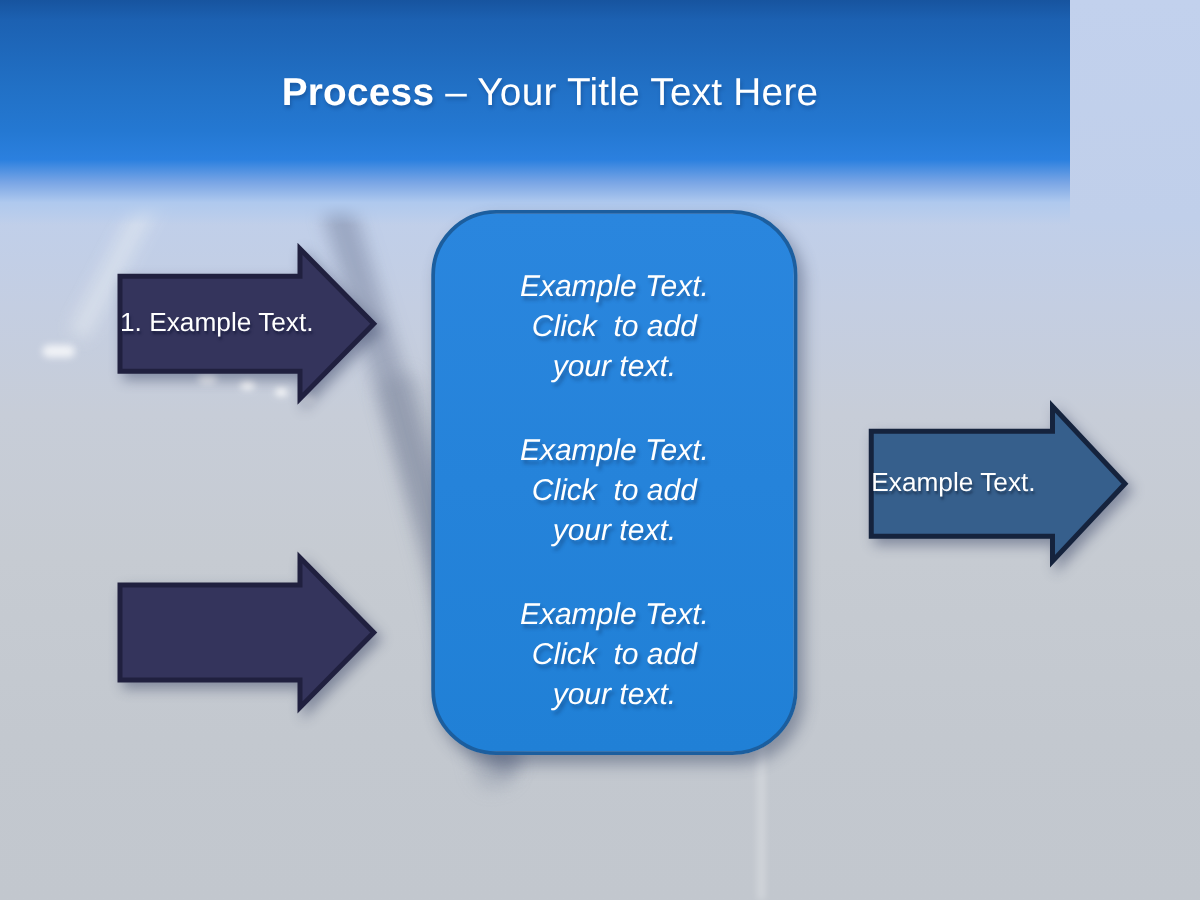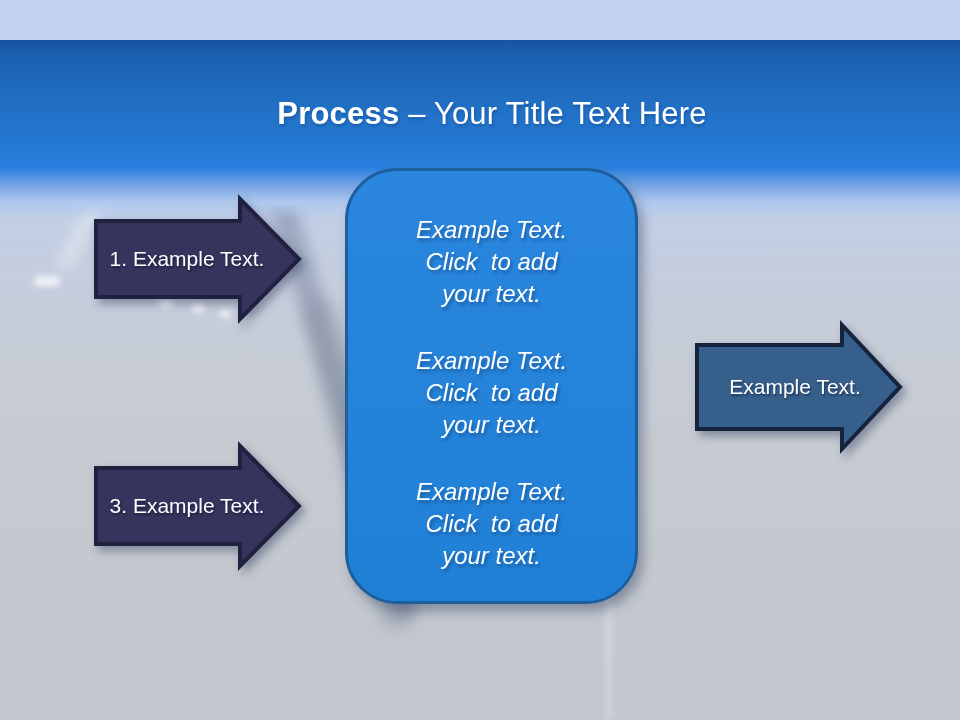--- a/index.html
+++ b/index.html
@@ -18,35 +18,35 @@
   .b2{left:34px;top:276px;width:26px;height:10px;border-radius:6px;opacity:.75;}
   .b3{left:158px;top:298px;width:16px;height:9px;}
   .b4{left:192px;top:304px;width:12px;height:8px;}
   .b5{left:220px;top:310px;width:10px;height:7px;}
   .b6{left:243px;top:316px;width:8px;height:6px;}
   .b7{left:652px;top:66px;width:10px;height:44px;border-radius:6px;opacity:.28;filter:blur(4px);}
   .b8{left:768px;top:62px;width:12px;height:56px;border-radius:6px;opacity:.25;filter:blur(4px);}
   .vline{position:absolute;left:606px;top:540px;width:6px;height:180px;background:rgba(255,255,255,0.28);filter:blur(3px);}
 
   
-  .titlebar{position:absolute;left:0;top:0;width:960px;height:180px;
-    background:linear-gradient(180deg,#17549F 0%,#1C61B2 9%,#2170C5 38%,#2478D2 58%,#2B80DF 71%,#79A5E5 81%,#AFC9EE 90%,rgba(196,212,240,0) 100%);margin-top:40px;}
+  .titlebar{position:absolute;left:0;top:0;width:856px;height:180px;
+    background:linear-gradient(180deg,#17549F 0%,#1C61B2 9%,#2170C5 38%,#2478D2 58%,#2B80DF 71%,#79A5E5 81%,#AFC9EE 90%,rgba(196,212,240,0) 100%);}
   .titlebar h1{margin:0;position:absolute;top:54px;left:0;width:100%;text-align:center;
     font-size:31px;line-height:40px;font-weight:400;color:#ffffff;letter-spacing:0.2px;
     transform:translateX(12px);text-shadow:1px 2px 3px rgba(10,40,90,0.30);}
   .t-bold{font-weight:700;}
 
   
   .arrow{position:absolute;}
   .arrow svg{display:block;overflow:visible;}
   .a1{left:94px;top:197px;}
   .a2{left:94px;top:322px;}
   .a3{left:94px;top:444px;}
   .navy-shadow{filter:drop-shadow(4px 5px 5px rgba(45,55,90,0.45));}
-  .arrow-label{position:absolute;left:2px;top:47px;width:182px;text-align:center;
+  .arrow-label{position:absolute;left:2px;top:47px;width:182px;text-align:left;
     color:#ffffff;font-size:21px;line-height:30px;white-space:pre;
     text-shadow:1px 2px 2px rgba(10,15,45,0.55);}
   .arrow-right{left:695px;top:323px;}
   .arrow-right .arrow-label{top:49px;width:196px;text-shadow:1px 2px 2px rgba(8,20,40,0.5);}
 
   
   .center-box{position:absolute;left:345px;top:168px;width:293px;height:436px;box-sizing:border-box;
     border:3px solid var(--box-border,#1C5E9E);border-radius:52px;
     background:linear-gradient(180deg,var(--box-fill-top,#2A86DE),var(--box-fill-bottom,#2080D6));
     box-shadow:5px 7px 12px rgba(55,68,100,0.45);
@@ -84,21 +84,20 @@
       <polygon points="2,24 146,24 146,2 205,62 146,122 146,100 2,100" style="fill:var(--navy-arrow,#34345C);stroke:var(--navy-arrow-border,#20203F);stroke-width:4;stroke-linejoin:miter"></polygon>
     </svg>
     <span class="arrow-label">1. Example Text.</span>
   </div>
 
 
   <div class="arrow a3">
     <svg class="navy-shadow" width="208" height="124" viewBox="0 0 208 124">
       <polygon points="2,24 146,24 146,2 205,62 146,122 146,100 2,100" style="fill:var(--navy-arrow,#34345C);stroke:var(--navy-arrow-border,#20203F);stroke-width:4;stroke-linejoin:miter"></polygon>
     </svg>
-    <span class="arrow-label">3. Example Text.</span>
   </div>
 
   <div class="center-box">
     <p class="box-para">
       <span class="box-line">Example Text.</span>
       <span class="box-line">Click  to add</span>
       <span class="box-line">your text.</span>
     </p>
     <p class="box-para">
       <span class="box-line">Example Text.</span>

